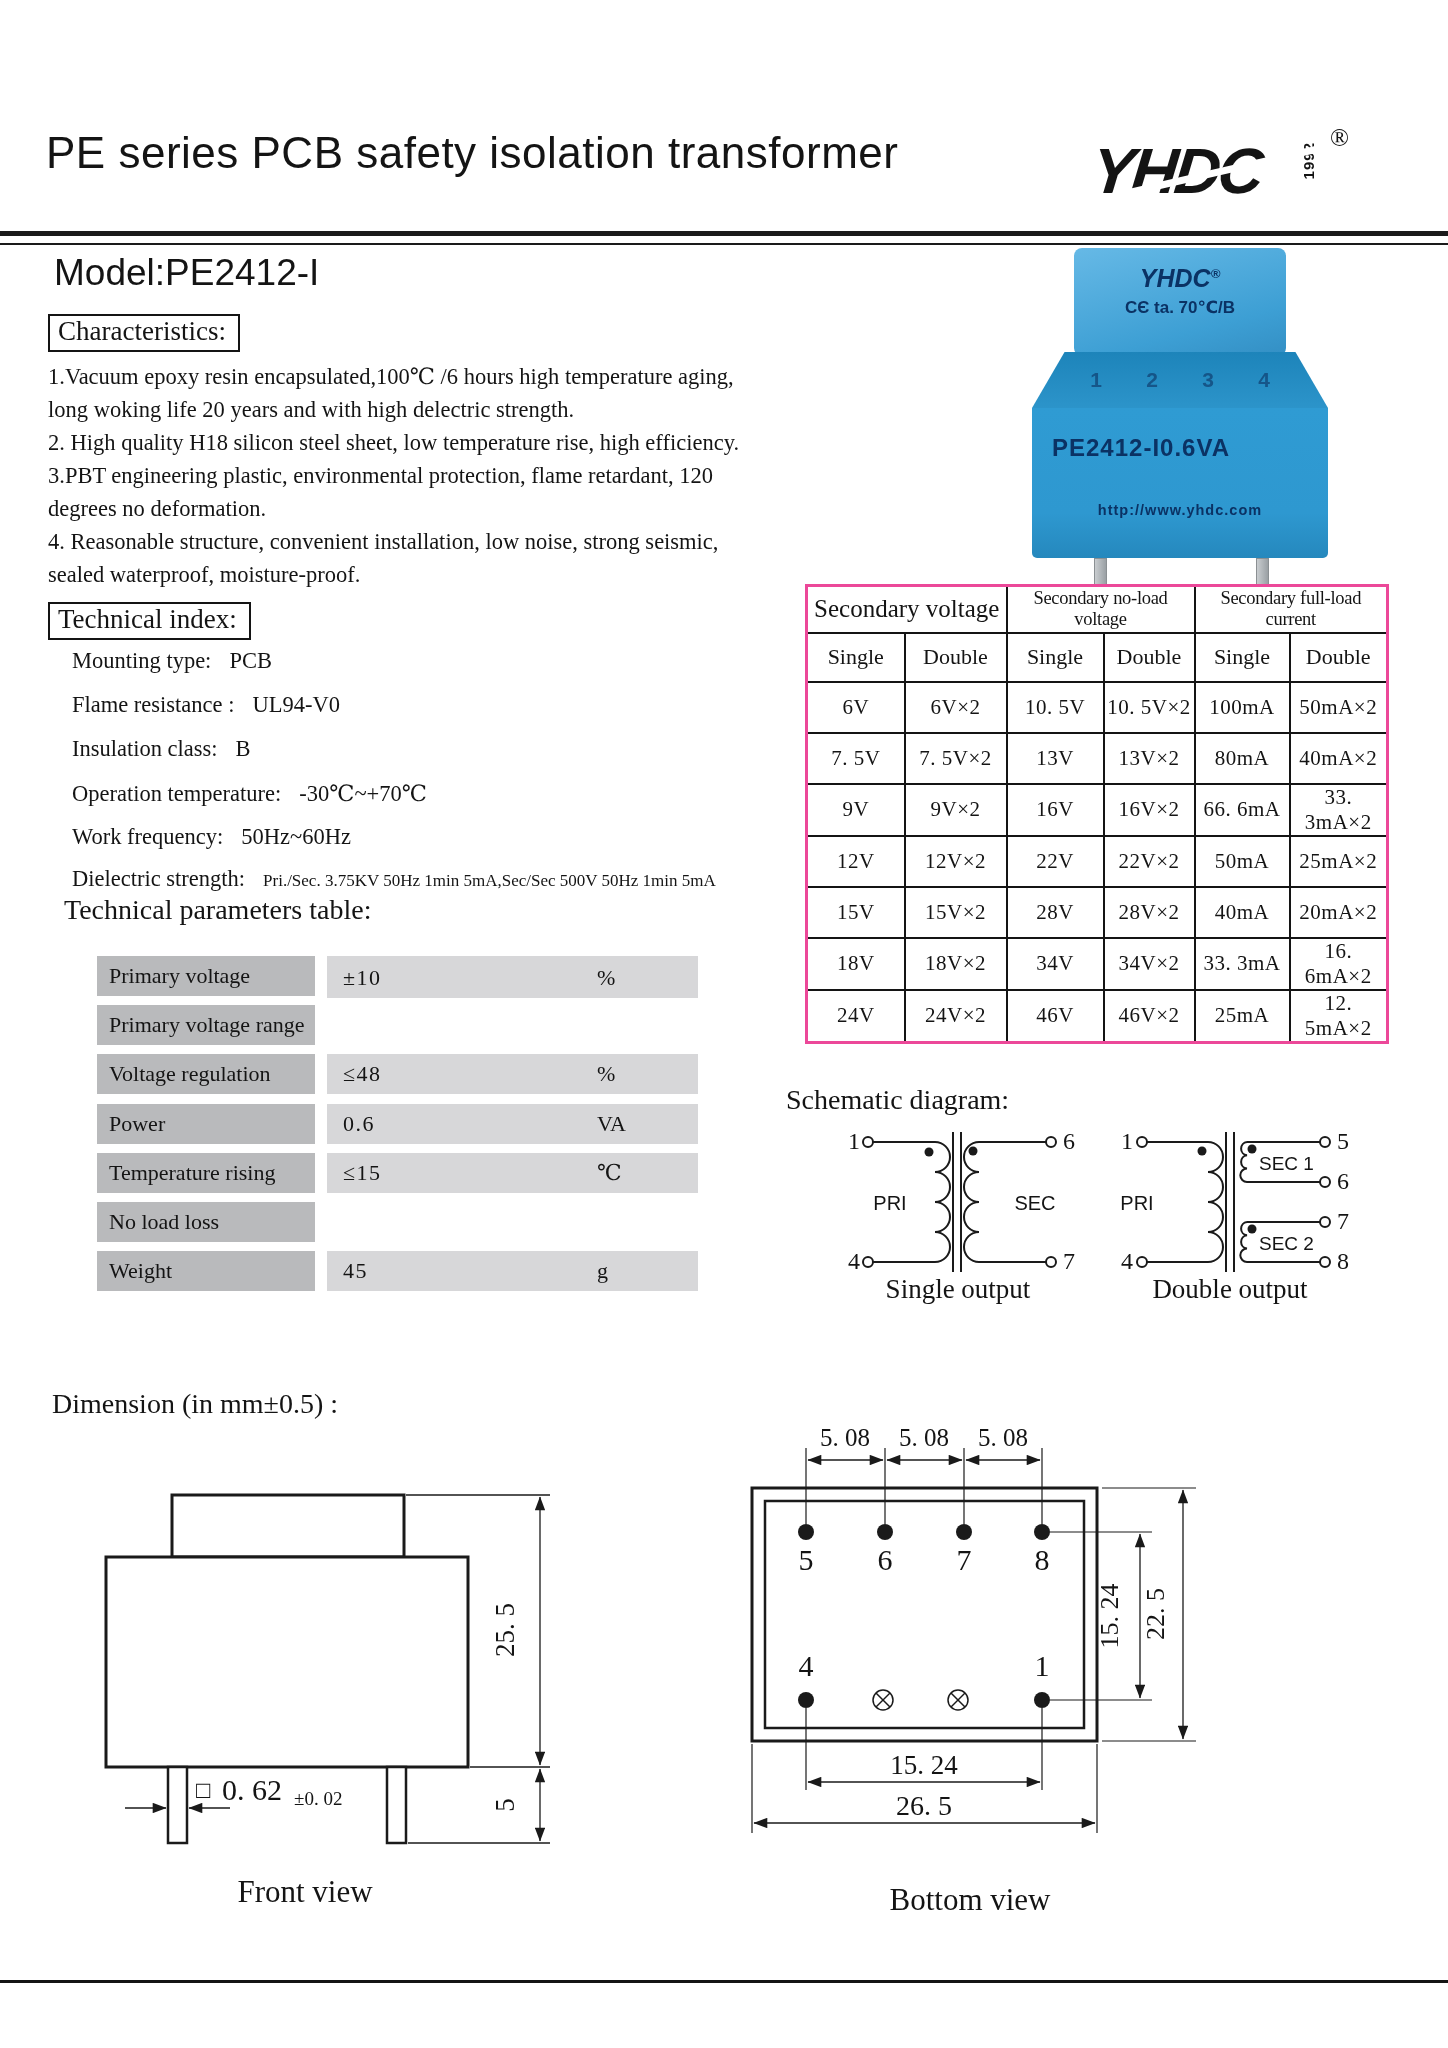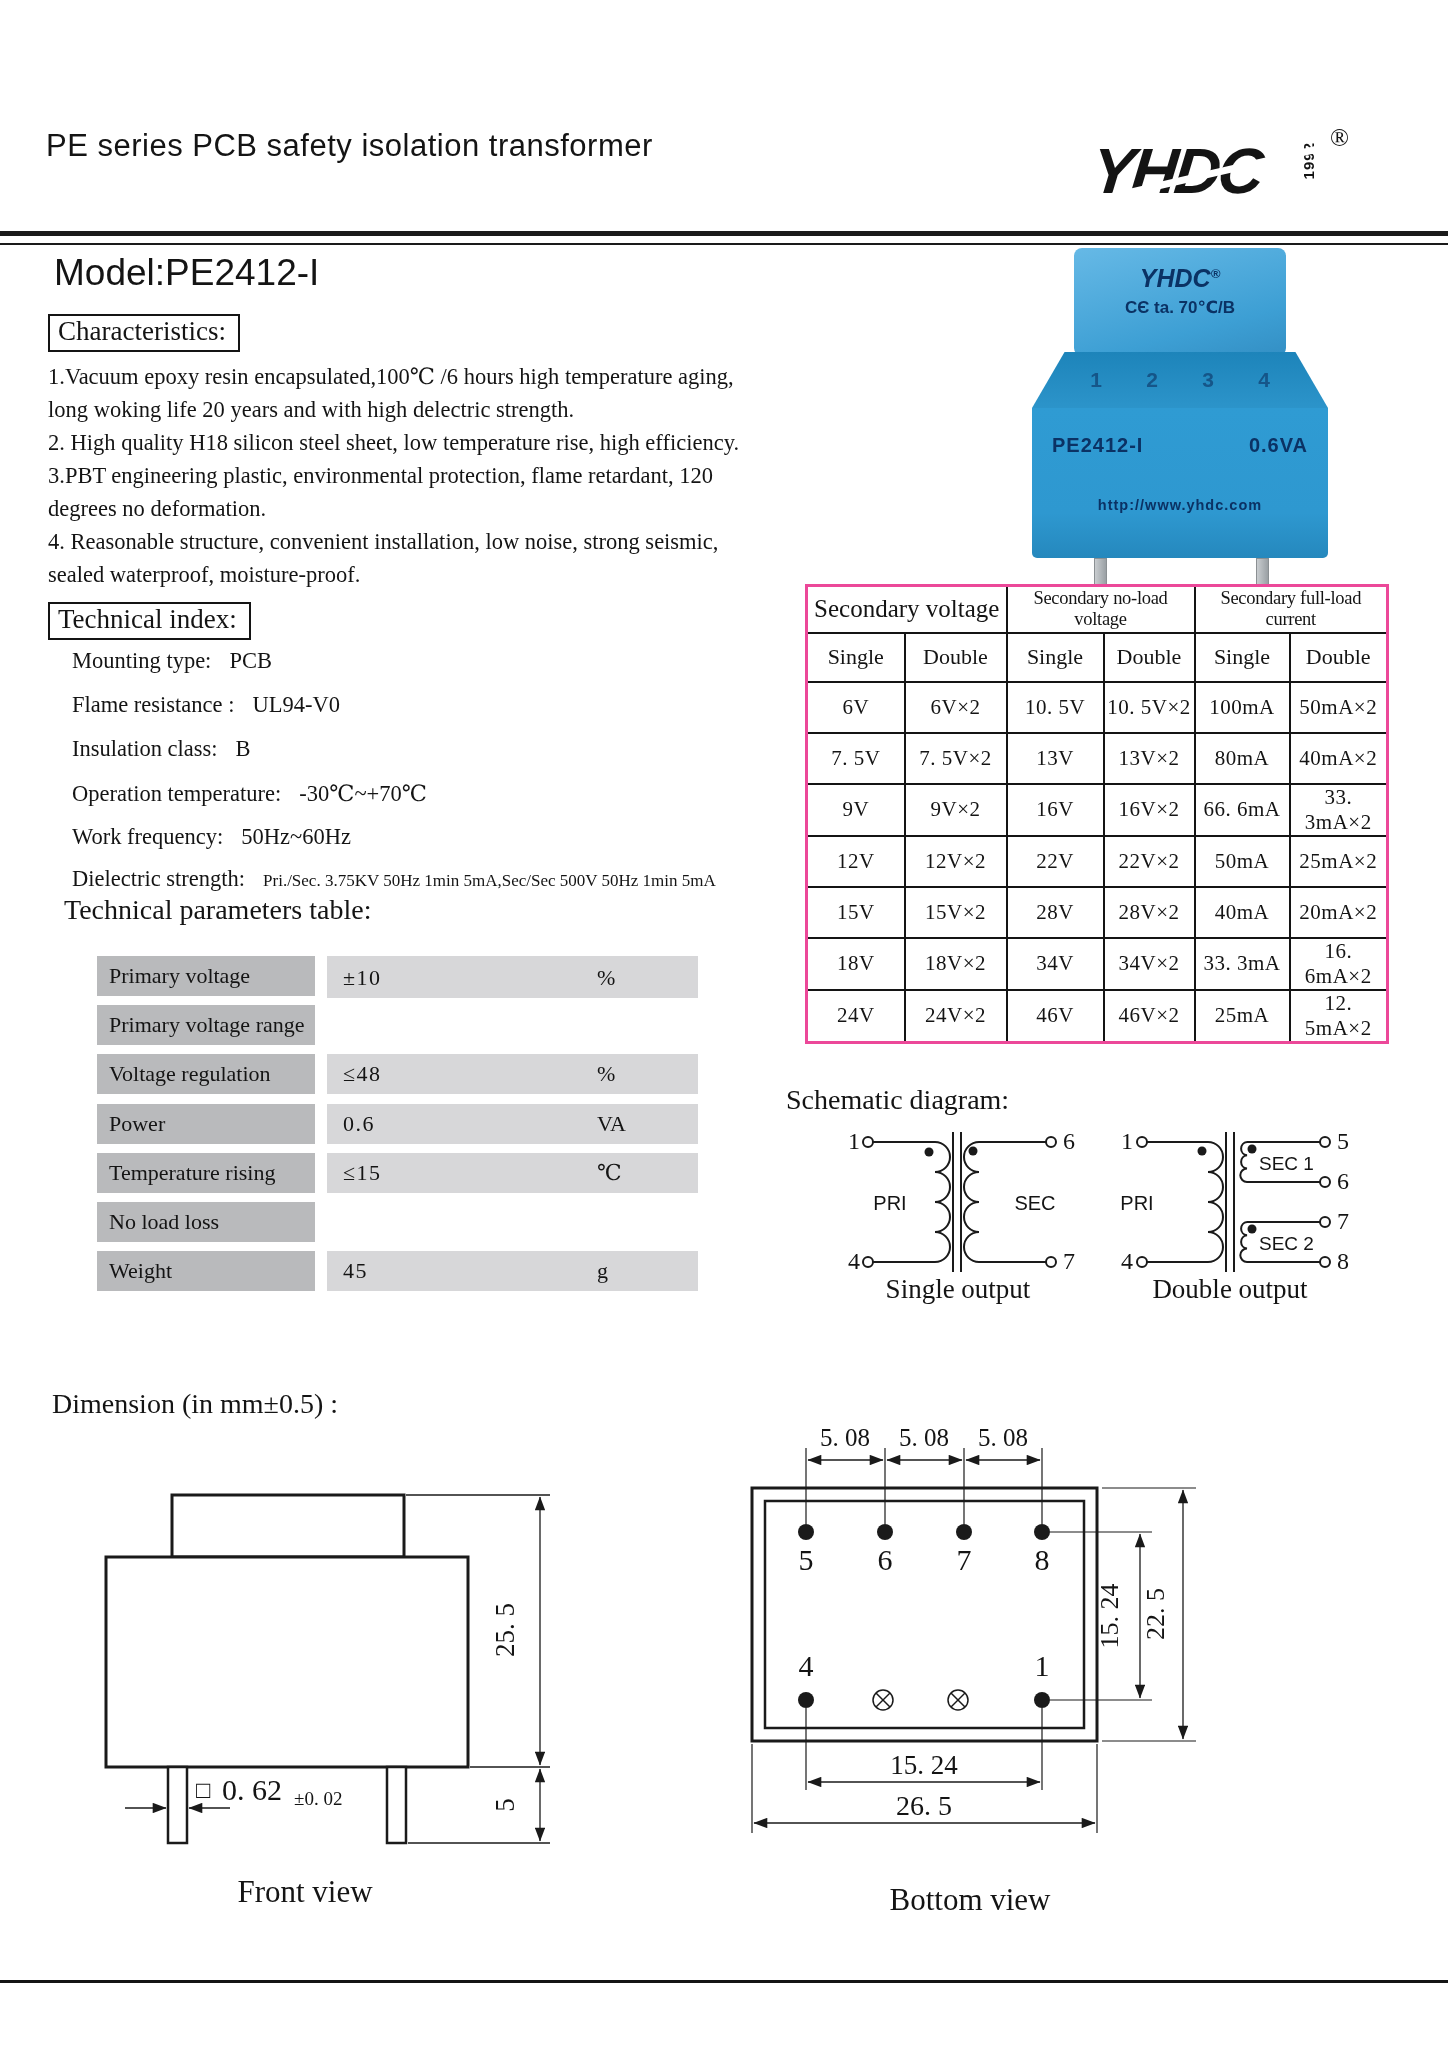--- a/index.html
+++ b/index.html
@@ -2,21 +2,21 @@
 <html><head>
 <meta charset="utf-8">
 <style>
   html,body{margin:0;padding:0;background:#e8e8e8;}
   .page{position:relative;width:1448px;height:2048px;background:#ffffff;margin:0 auto;
         font-family:"Liberation Serif","DejaVu Serif","DejaVu Sans",serif;color:#141414;overflow:hidden;}
   .abs{position:absolute;}
   .sans{font-family:"Liberation Sans","DejaVu Sans",sans-serif;}
 
   
-  .doc-title{left:46px;top:128px;font-size:31px;letter-spacing:.5px;white-space:nowrap;}
+  .doc-title{left:46px;top:128px;font-size:44px;letter-spacing:.5px;white-space:nowrap;}
   .logo{left:1092px;top:126px;width:280px;height:100px;}
   .logo-text{position:absolute;left:0;top:8px;font-family:"Liberation Sans","DejaVu Sans",sans-serif;
              font-style:italic;font-weight:900;font-size:64px;letter-spacing:-3px;transform:skewX(-6deg);}
   .logo-year{position:absolute;left:208px;top:16px;font-family:"Liberation Sans","DejaVu Sans",sans-serif;
              font-weight:bold;font-size:15px;writing-mode:vertical-rl;transform:rotate(180deg);letter-spacing:1px;}
   .logo-reg{position:absolute;left:238px;top:-2px;font-size:25px;}
   .logo-slash{position:absolute;left:-8px;top:46px;width:238px;height:7px;background:#ffffff;transform:rotate(-13deg);}
   .rule-a{left:0;top:231px;width:1448px;height:5px;background:#1a1a1a;}
   .rule-b{left:0;top:243px;width:1448px;height:2px;background:#1a1a1a;}
 
@@ -41,22 +41,22 @@
   .photo-brand .reg{font-size:13px;vertical-align:super;}
   .photo-ce{font-size:17px;font-weight:bold;margin-top:4px;font-family:"Liberation Sans","DejaVu Sans",sans-serif;}
   .photo-topface{position:absolute;left:0;top:104px;width:296px;height:56px;
                  background:linear-gradient(180deg,#1d84ba,#2c94ca);
                  clip-path:polygon(11% 0,89% 0,100% 100%,0 100%);
                  display:flex;justify-content:space-around;align-items:center;padding:0 36px;box-sizing:border-box;}
   .photo-topface span{color:#0e3a6a;opacity:.65;font-size:21px;font-weight:bold;
                       font-family:"Liberation Sans","DejaVu Sans",sans-serif;}
   .photo-front{position:absolute;left:0;top:160px;width:296px;height:150px;border-radius:0 0 5px 5px;
                background:linear-gradient(180deg,#2f9bd3 0%,#2e98d0 70%,#2588bd 100%);color:#0b3264;}
-  .photo-modelrow{display:flex;justify-content:space-between;padding:26px 20px 0 20px;
-                  font-family:"Liberation Sans","DejaVu Sans",sans-serif;font-weight:bold;font-size:20px;letter-spacing:1px;}
+  .photo-modelrow{display:flex;padding:26px 20px 0 20px;
+                  font-family:"Liberation Sans","DejaVu Sans",sans-serif;font-weight:bold;font-size:24px;letter-spacing:1px;}
   .photo-url{text-align:center;margin-top:40px;font-family:"Liberation Sans","DejaVu Sans",sans-serif;
              font-weight:bold;font-size:14.5px;letter-spacing:1px;}
   .photo-pin{position:absolute;top:310px;width:11px;height:27px;background:linear-gradient(90deg,#c9cdd0,#9aa0a4);border:1px solid #8b9093;}
 
   
   .tp-heading{left:64px;top:894px;font-size:28px;white-space:nowrap;}
   .tp-label{position:absolute;left:97px;width:218px;height:40px;background:#b9babc;
             font-size:22px;line-height:40px;padding-left:12px;box-sizing:border-box;white-space:nowrap;}
   .tp-value{position:absolute;left:327px;width:371px;height:40px;background:#d7d7d9;
             font-size:22px;line-height:40px;padding-left:16px;letter-spacing:1.5px;box-sizing:border-box;white-space:nowrap;}

